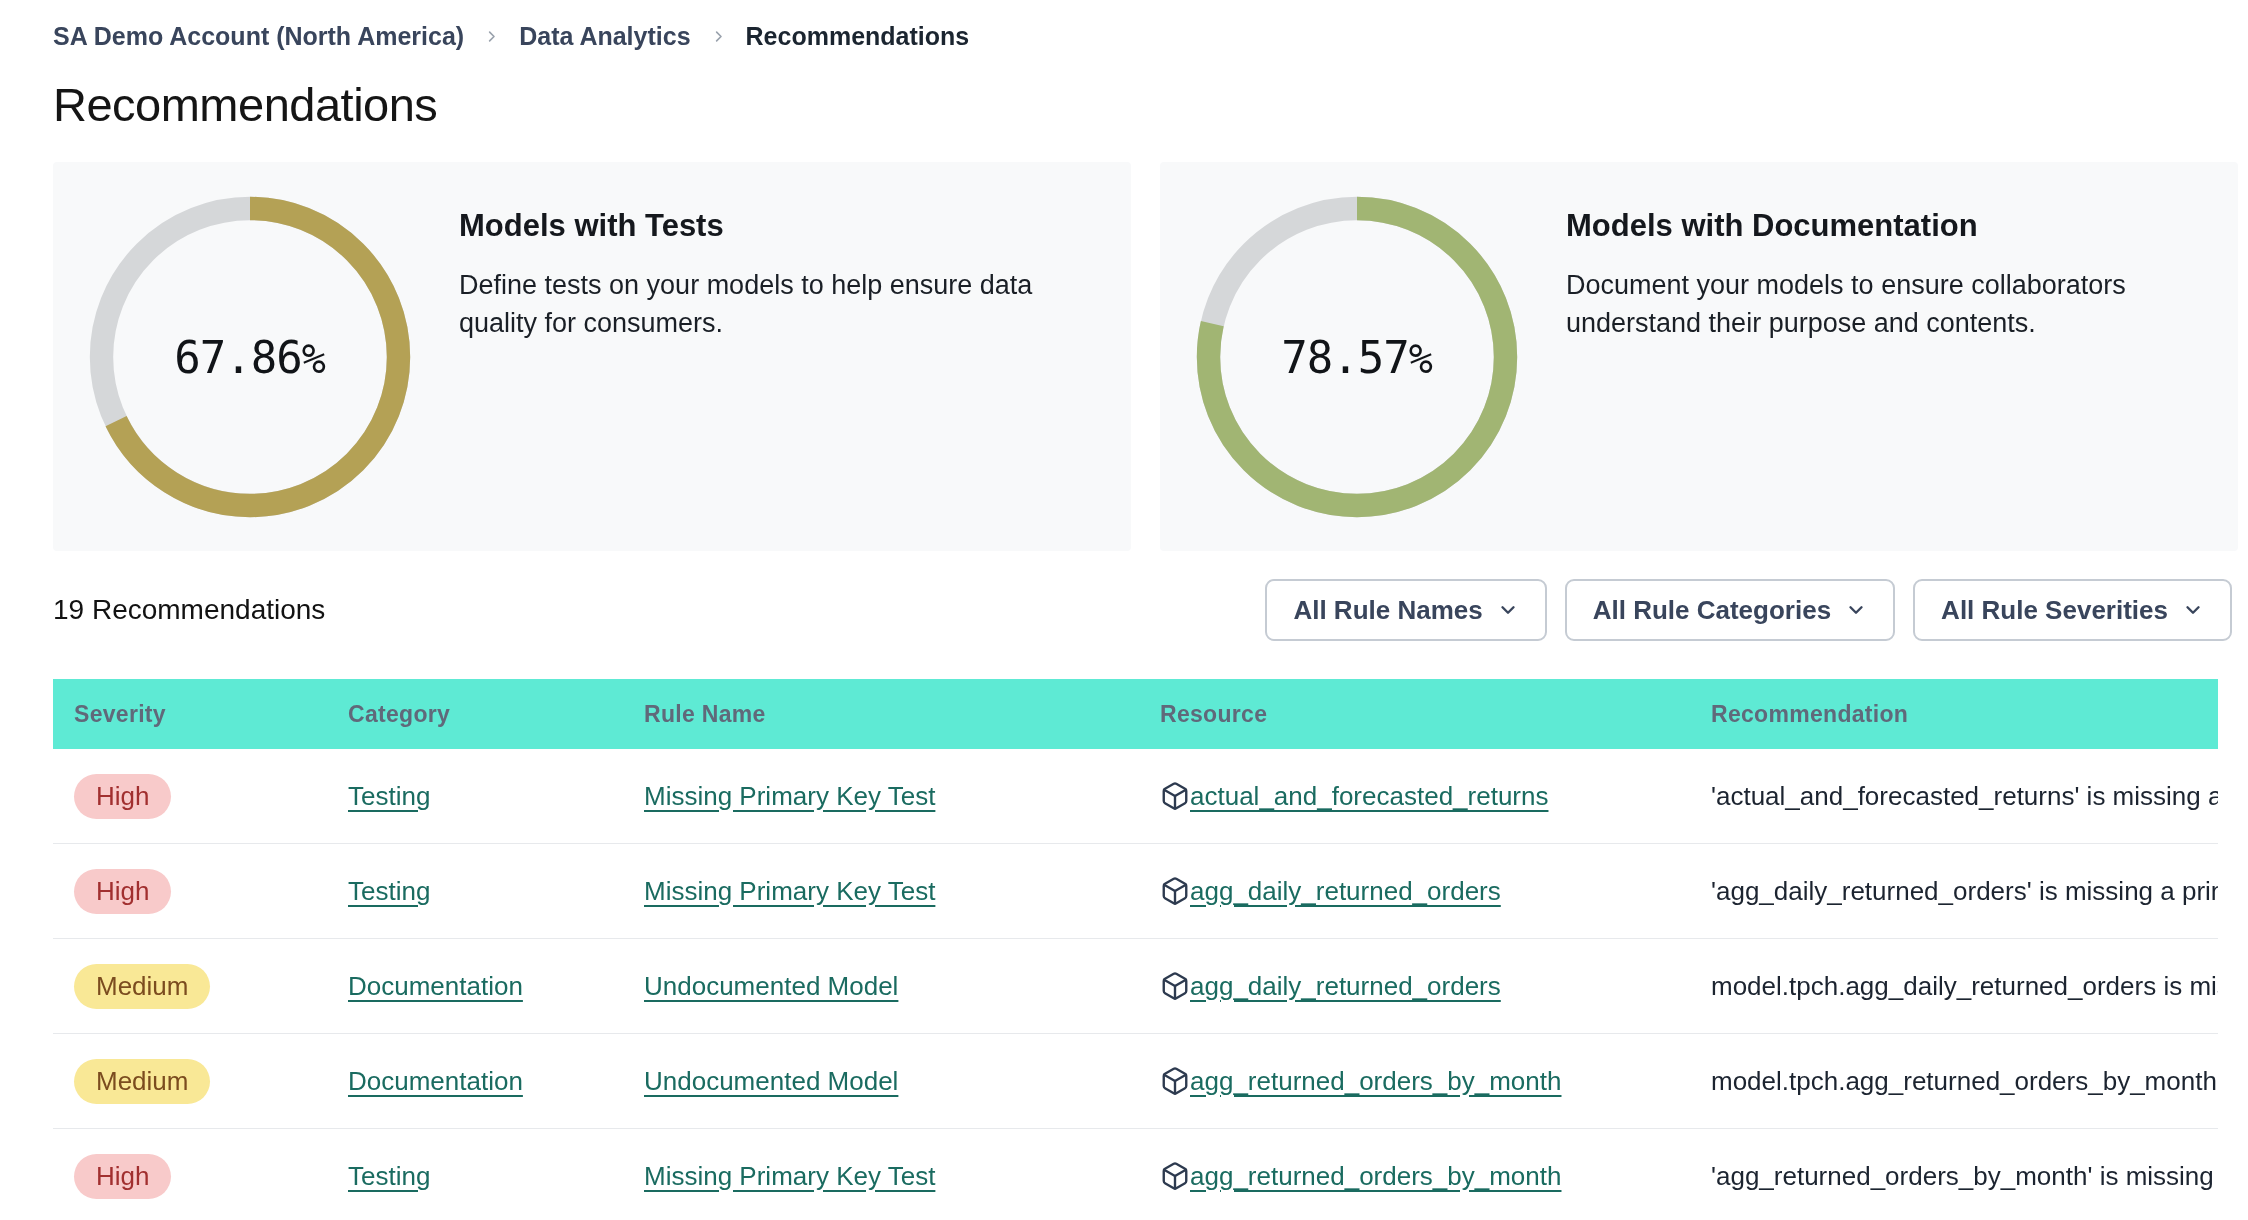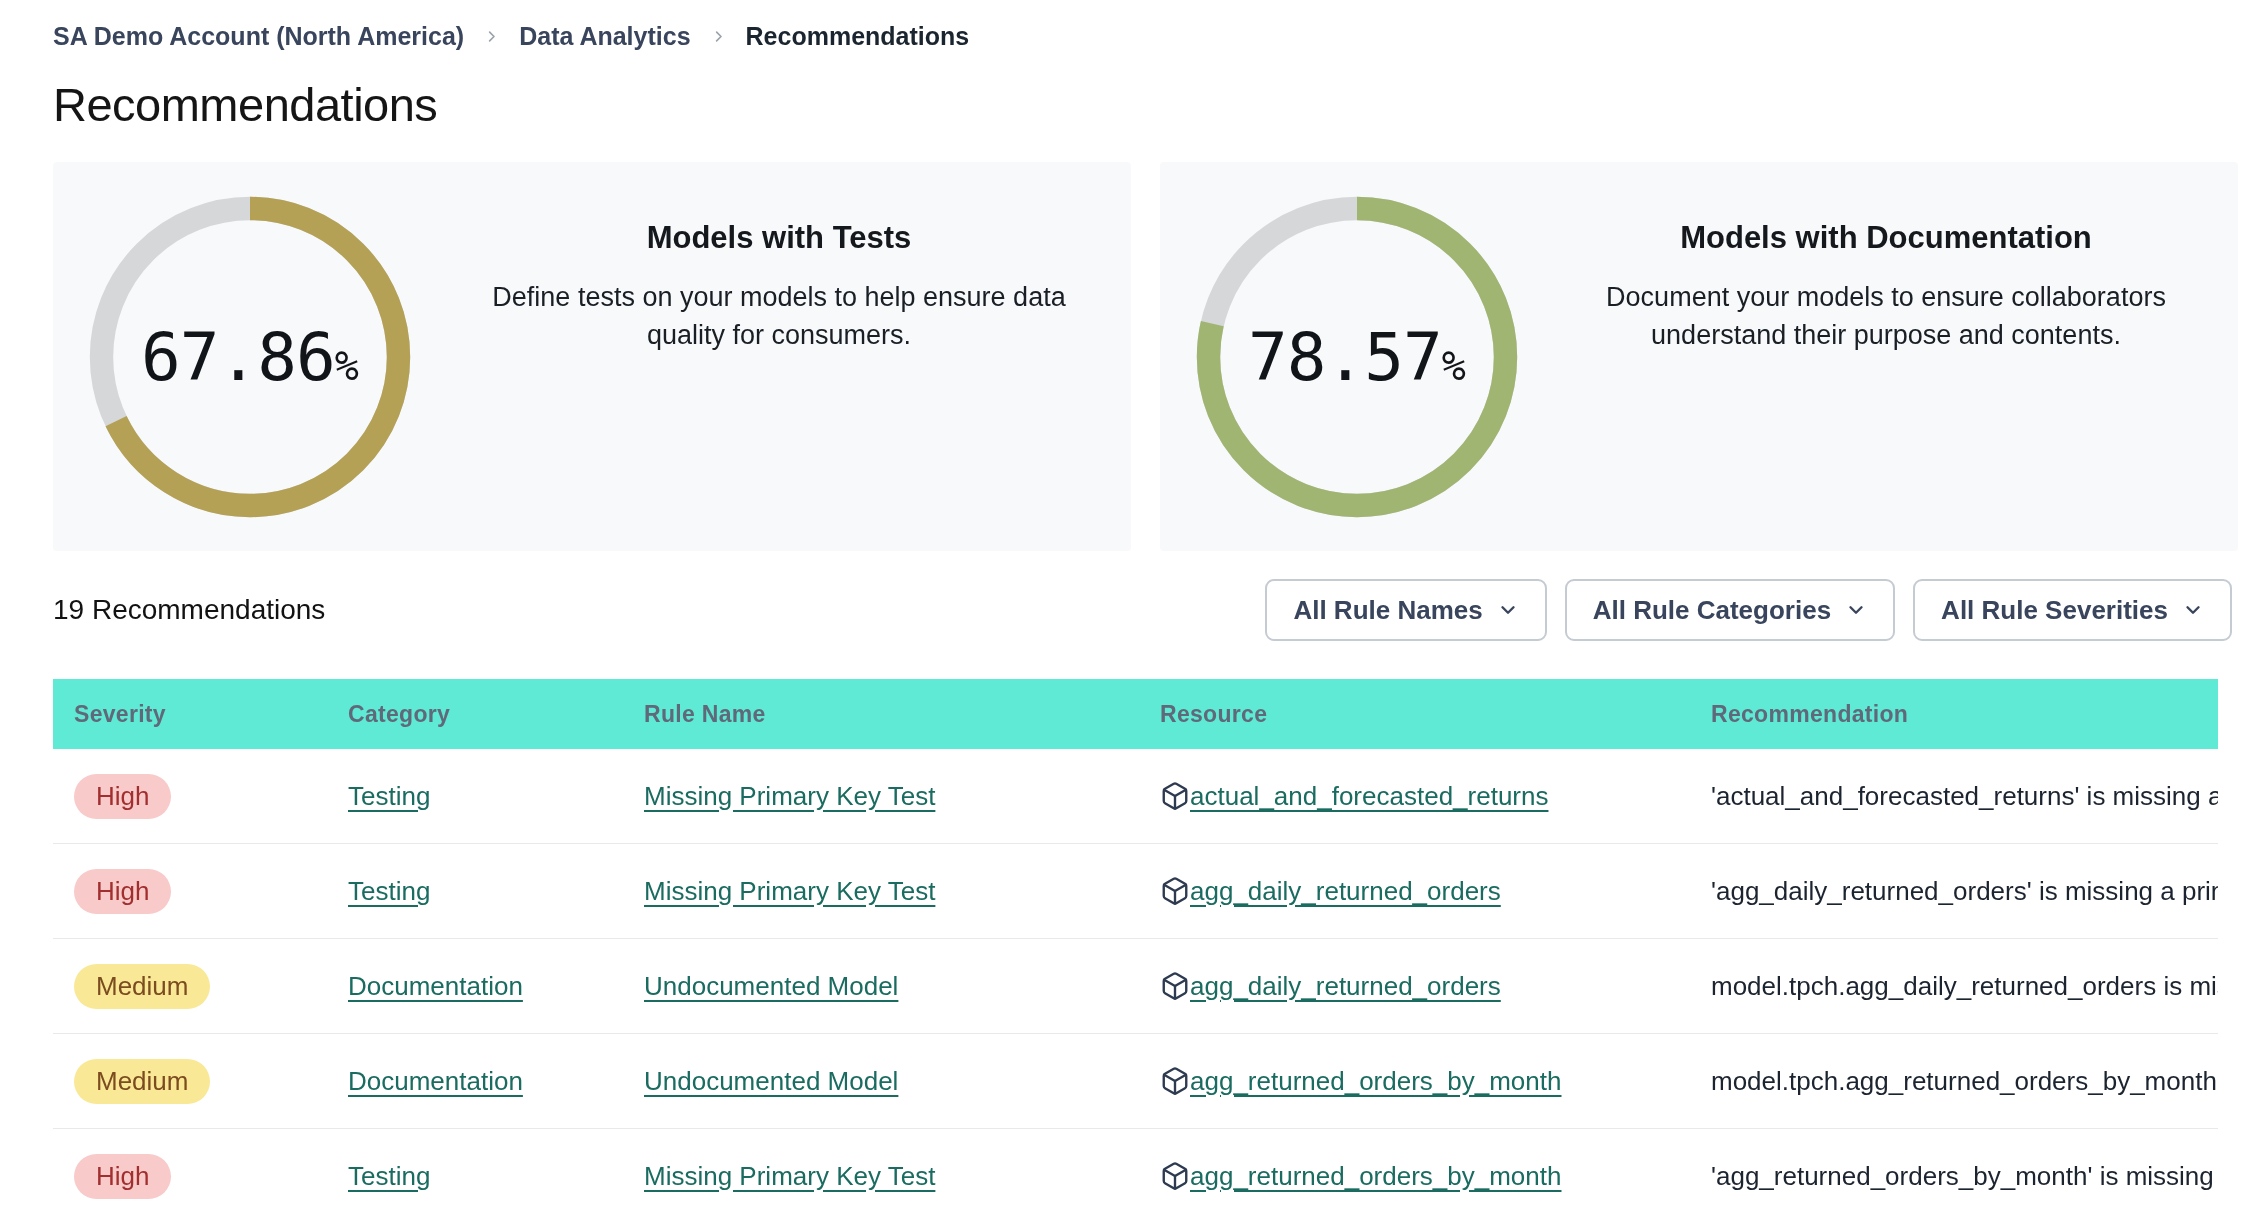--- a/index.html
+++ b/index.html
@@ -16,23 +16,23 @@
   
   .page-title { margin-top:26px; font-size:47px; font-weight:500; color:#151515; letter-spacing:-0.5px; }
 
   
   .cards { display:flex; gap:29px; margin-top:30px; margin-right:0px; }
   .card { flex:1; height:389px; background:#f8f9fa; border-radius:4px; display:flex; align-items:flex-start; padding:30px 32px; }
   .donut-wrap { position:relative; width:330px; height:330px; flex:none; }
   .donut-wrap svg { width:330px; height:330px; display:block; }
   .donut-center { position:absolute; inset:0; display:flex; align-items:center; justify-content:center; }
   .pct { font-family:"DejaVu Sans Mono", monospace; color:#111418; white-space:nowrap; }
-  .pct-num { font-size:66px; font-weight:500; letter-spacing:-1px; }
+  .pct-num { font-size:44px; font-weight:500; letter-spacing:-1px; }
   .pct-sign { font-size:40px; font-weight:500; }
-  .card-text { margin-left:44px; margin-top:28px; max-width:640px;text-align:center; }
+  .card-text { margin-left:44px; margin-top:16px; max-width:640px; }
   .card-title { font-size:31px; font-weight:700; color:#15181d; }
   .card-desc { margin-top:22px; font-size:27px; line-height:38px; color:#1a1f26; }
 
   
   .list-head { display:flex; align-items:center; justify-content:space-between; margin-top:28px; padding-right:6px; }
   .list-title { font-size:28px; font-weight:500; color:#121212; }
   .filters { display:flex; gap:18px; }
   .filter-btn { display:flex; align-items:center; gap:14px; height:62px; padding:0 26px;
     background:#ffffff; border:2px solid #c5cbd3; border-radius:9px;
     font-size:26px; font-weight:600; color:#39455c; cursor:pointer; font-family:"Liberation Sans", sans-serif; }

